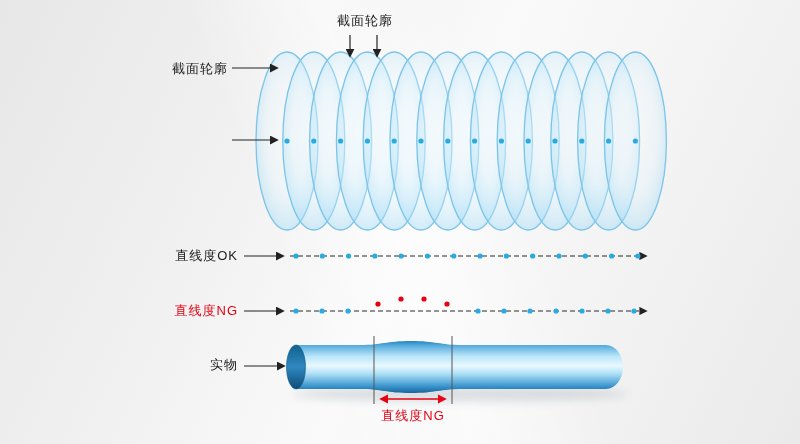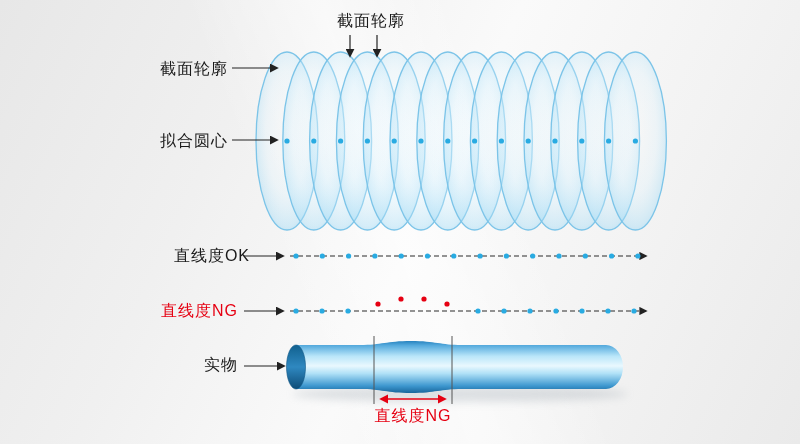--- a/index.html
+++ b/index.html
@@ -7,21 +7,21 @@
   body { font-family:"Liberation Sans","DejaVu Sans",sans-serif; }
   .stage {
     position:relative; width:800px; height:444px; overflow:hidden;
     background:linear-gradient(115deg,#e7e7e7 0%,#f0f0f0 28%,#fafafa 52%,#f3f3f3 74%,#eaeaea 100%);
   }
   .stage::before {
     content:""; position:absolute; inset:0; pointer-events:none;
     background:linear-gradient(70deg,rgba(255,255,255,0) 36%,rgba(255,255,255,0.55) 50%,rgba(255,255,255,0) 64%);
   }
   svg { position:absolute; left:0; top:0; }
-  .lbl { position:absolute; font-size:16px; color:#1a1a1a; white-space:nowrap; letter-spacing:1px; line-height:22px; }
+  .lbl { position:absolute; font-size:13px; color:#1a1a1a; white-space:nowrap; letter-spacing:1px; line-height:22px; }
   .lbl.right { text-align:right; }
   .lbl.red { color:#e60012; }
   .thin   { stroke:#222222; stroke-width:1.2; fill:none; }
   .dash   { stroke:#2a2a2a; stroke-width:1.1; stroke-dasharray:5 3; fill:none; }
   .measure{ stroke:#555555; stroke-width:1; fill:none; }
   .redline{ stroke:#e60012; stroke-width:1.3; fill:none; }
 </style>
 </head>
 <body>
 
@@ -145,19 +145,18 @@
              L 462 389 C 440 389 436 393 411 393 C 386 393 382 389 360 389 L 296 389 Z" fill="url(#cylgrad)"></path>
     <ellipse cx="296" cy="367" rx="9.5" ry="22" fill="url(#capgrad)" stroke="#0f5584" stroke-width="0.6"></ellipse>
 
     <line x1="374" y1="336" x2="374" y2="404" class="measure"></line>
     <line x1="452" y1="336" x2="452" y2="404" class="measure"></line>
     <line x1="381" y1="399" x2="445" y2="399" class="redline" marker-start="url(#arrowR)" marker-end="url(#arrowR)"></line>
   </svg>
 
   <div class="lbl" style="left:337px; top:10px;">截面轮廓</div>
   <div class="lbl right" style="left:100px; top:58px; width:128px;">截面轮廓</div>
-  <div class="lbl right" style="left:100px; top:130px; width:128px;">拟合圆心</div>
-  <div class="lbl right" style="left:112px; top:245px; width:138px;">直线度OK</div>
+  <div class="lbl right" style="left:100px; top:245px; width:138px;">直线度OK</div>
   <div class="lbl right red" style="left:100px; top:300px; width:138px;">直线度NG</div>
   <div class="lbl right" style="left:100px; top:355px; width:138px;font-family:Liberation Mono, monospace;">实物</div>
   <div class="lbl red" style="left:413px; top:405px; transform:translateX(-50%);">直线度NG</div>
 
 </div>
 
 </body></html>

